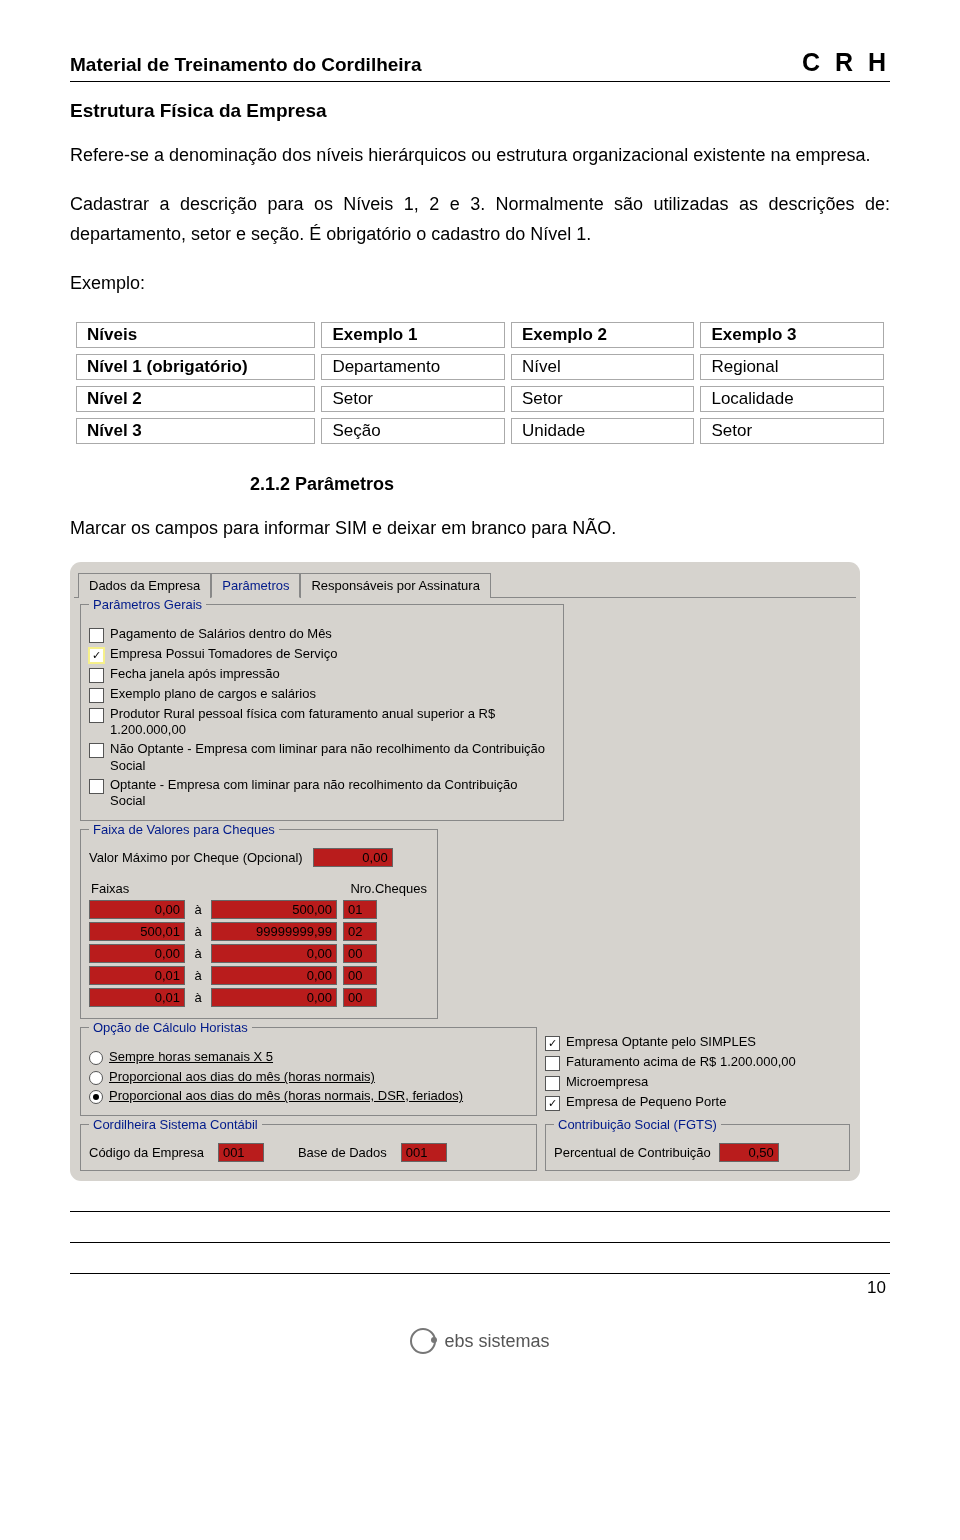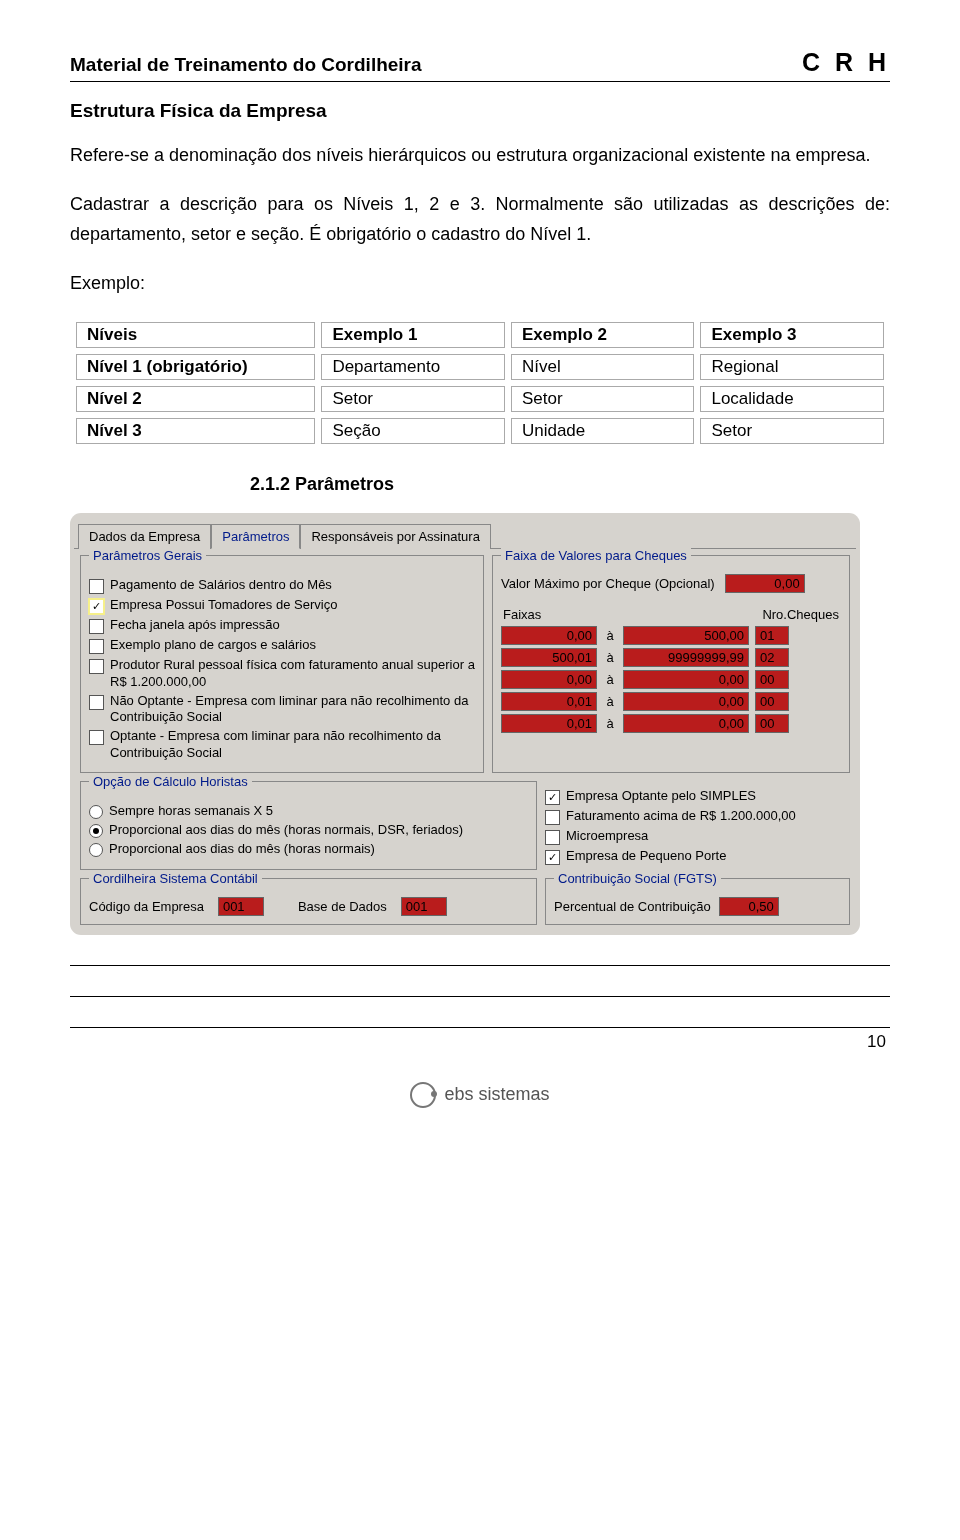--- a/index.html
+++ b/index.html
@@ -115,21 +115,21 @@
   }
   .groupbox > .legend {
     position: absolute;
     top: -8px;
     left: 8px;
     background: #d6d3ce;
     padding: 0 4px;
     color: #001a8a;
     font-size: 13px;
   }
-  .gb-left { width: 404px; }
+  .gb-left { width: 484px; }
   .gb-right { width: 358px; }
   .chk-row {
     display: flex;
     align-items: flex-start;
     gap: 6px;
     margin: 3px 0;
   }
   .chk-box {
     width: 13px;
     height: 13px;
@@ -196,21 +196,21 @@
     align-items: center;
     gap: 6px;
     margin: 3px 0;
   }
   .faixa-row .val-input.c1 { width: 96px; }
   .faixa-row .sep { width: 14px; text-align: center; }
   .faixa-row .val-input.c2 { width: 126px; }
   .faixa-row .val-input.c3 { width: 34px; text-align: left; }
   .maxcheque-row { display:flex; align-items:center; gap:10px; margin-bottom:14px; }
   .bottom-row { display:flex; gap:8px; width:770px; }
-  .gb-hor { width: 457px; }
+  .gb-hor { width: 457px; text-decoration: underline; }
   .gb-simp { width: 305px; }
   .gb-contab { width: 457px; }
   .gb-fgts { width: 305px; }
   .inline-field { display:flex; align-items:center; gap:8px; }
   .anot {
     margin-top: 40px;
     font-size: 18px;
   }
   .uline {
     border-bottom: 1px solid #000;
@@ -289,20 +289,21 @@
     <tr>
       <th>Nível 3</th>
       <td>Seção</td>
       <td>Unidade</td>
       <td>Setor</td>
     </tr>
   </tbody>
     </table>
 
   <div class="sub-heading">2.1.2 Parâmetros</div>
+  <p class="body-text">Marcar os campos para informar SIM e deixar em branco para NÃO.</p>
 
   <div class="win-panel">
     <div class="tabs-row">
       <div class="tab">Dados da Empresa</div>
       <div class="tab active">Parâmetros</div>
       <div class="tab">Responsáveis por Assinatura</div>
     </div>
 
     <div class="panel-body">
 
@@ -381,26 +382,26 @@
       </div>
 
       <div class="bottom-row">
         <div class="groupbox gb-hor">
           <div class="legend">Opção de Cálculo Horistas</div>
           <div class="radio-row">
             <span class="radio-dot"></span>
             <span class="chk-label">Sempre horas semanais X 5</span>
           </div>
           <div class="radio-row">
+            <span class="radio-dot"></span>
+            <span class="chk-label">Proporcional aos dias do mês (horas normais)</span>
+          </div>
+          <div class="radio-row">
             <span class="radio-dot checked"></span>
             <span class="chk-label">Proporcional aos dias do mês (horas normais, DSR, feriados)</span>
-          </div>
-          <div class="radio-row">
-            <span class="radio-dot"></span>
-            <span class="chk-label">Proporcional aos dias do mês (horas normais)</span>
           </div>
         </div>
         <div class="gb-simp" style="padding-top:4px;">
           <div class="chk-row">
             <span class="chk-box checked"></span>
             <span class="chk-label">Empresa Optante pelo SIMPLES</span>
           </div>
           <div class="chk-row">
             <span class="chk-box"></span>
             <span class="chk-label">Faturamento acima de R$ 1.200.000,00</span>

